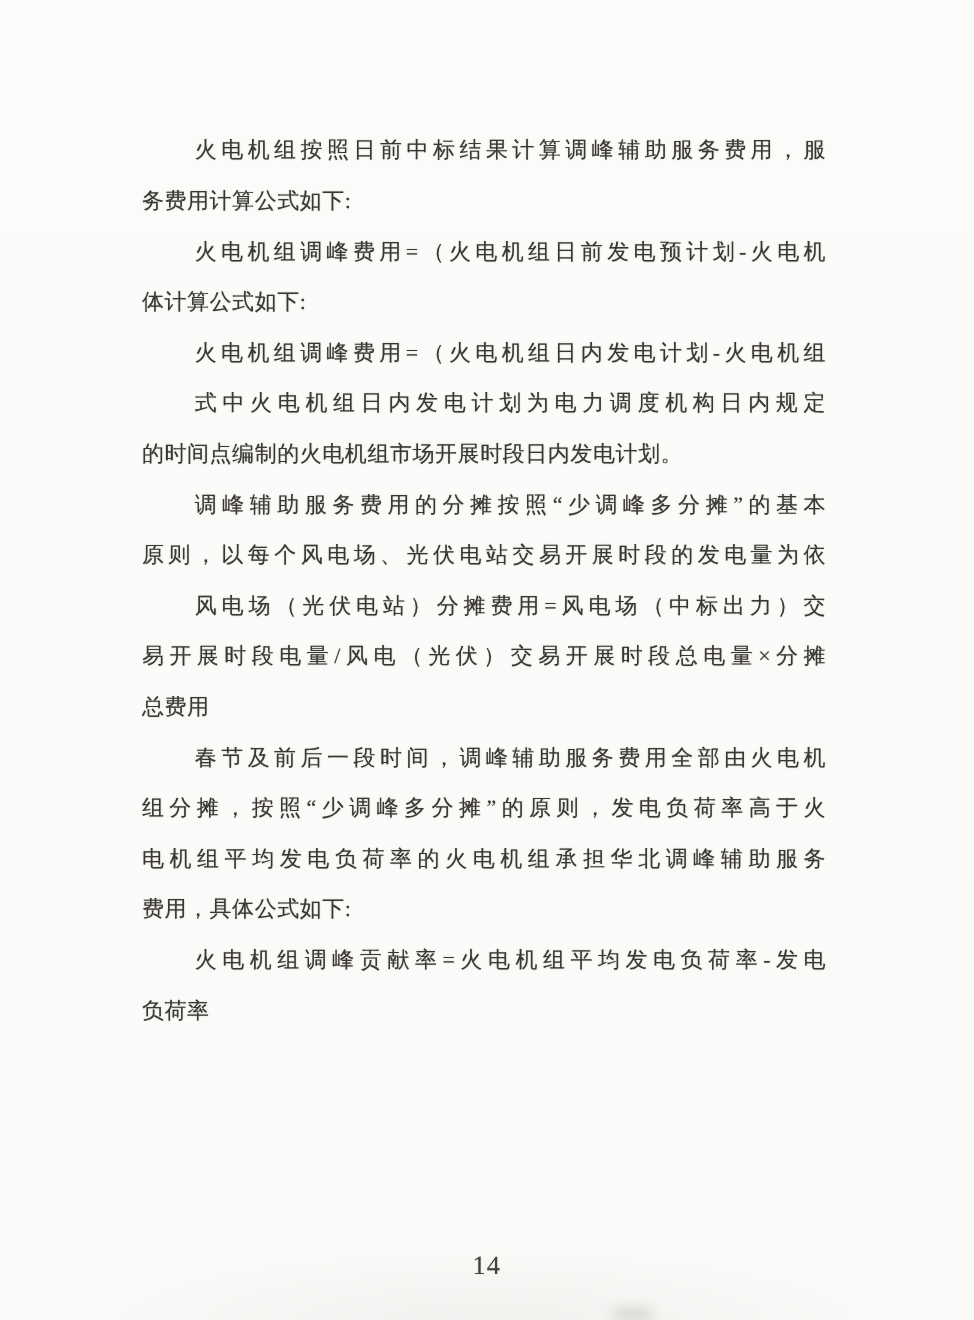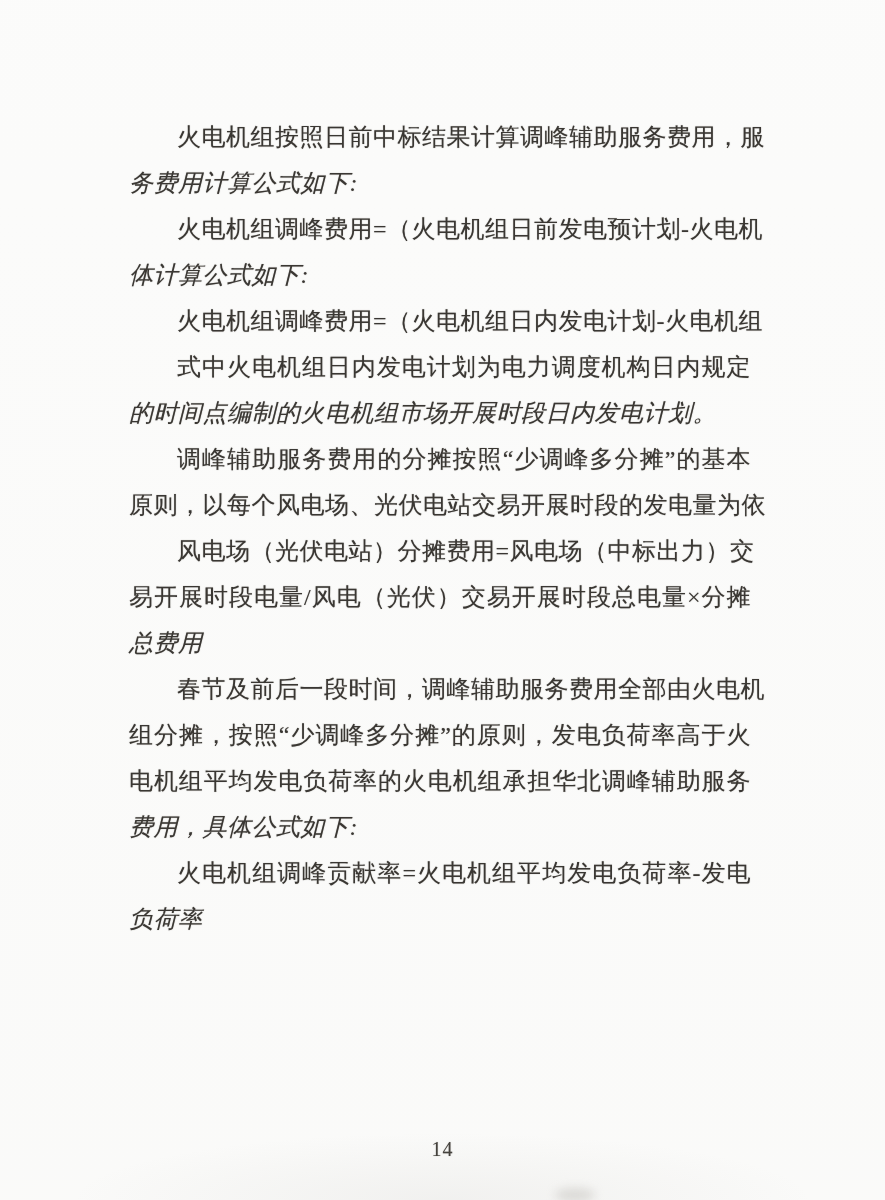--- a/index.html
+++ b/index.html
@@ -23,36 +23,36 @@
     pointer-events:none;
   }
   .doc-body{
     position:absolute;
     left:129px; top:114px;
     width:622px;
   }
   .ln{
     height:46px;
     line-height:46px;
-    font-size:24px;
+    font-size:20px;
     letter-spacing:0.5px;
     color:var(--ink);
     white-space:nowrap;
     text-align:justify;
     text-align-last:justify;
     text-shadow:0 0 1.1px rgba(90,85,78,0.55);
   }
   .ind{ text-indent:48px; }
-  .end{ text-align:left; text-align-last:left;font-style:italic; }
+  .end{ text-align:left; text-align-last:left; }
   .page-number{
     position:absolute;
     left:0; right:0;
     top:1138px;
     text-align:center;
-    font-size:20px;
+    font-size:24px;
     letter-spacing:1px;
     color:#45423d;
     text-shadow:0 0 1px rgba(90,85,78,0.5);
     font-family:"Liberation Serif","DejaVu Serif",serif;
   }
   .smudge{
     position:absolute;
     left:555px; top:1188px;
     width:40px; height:14px;
     background:rgba(175,172,165,0.35);

